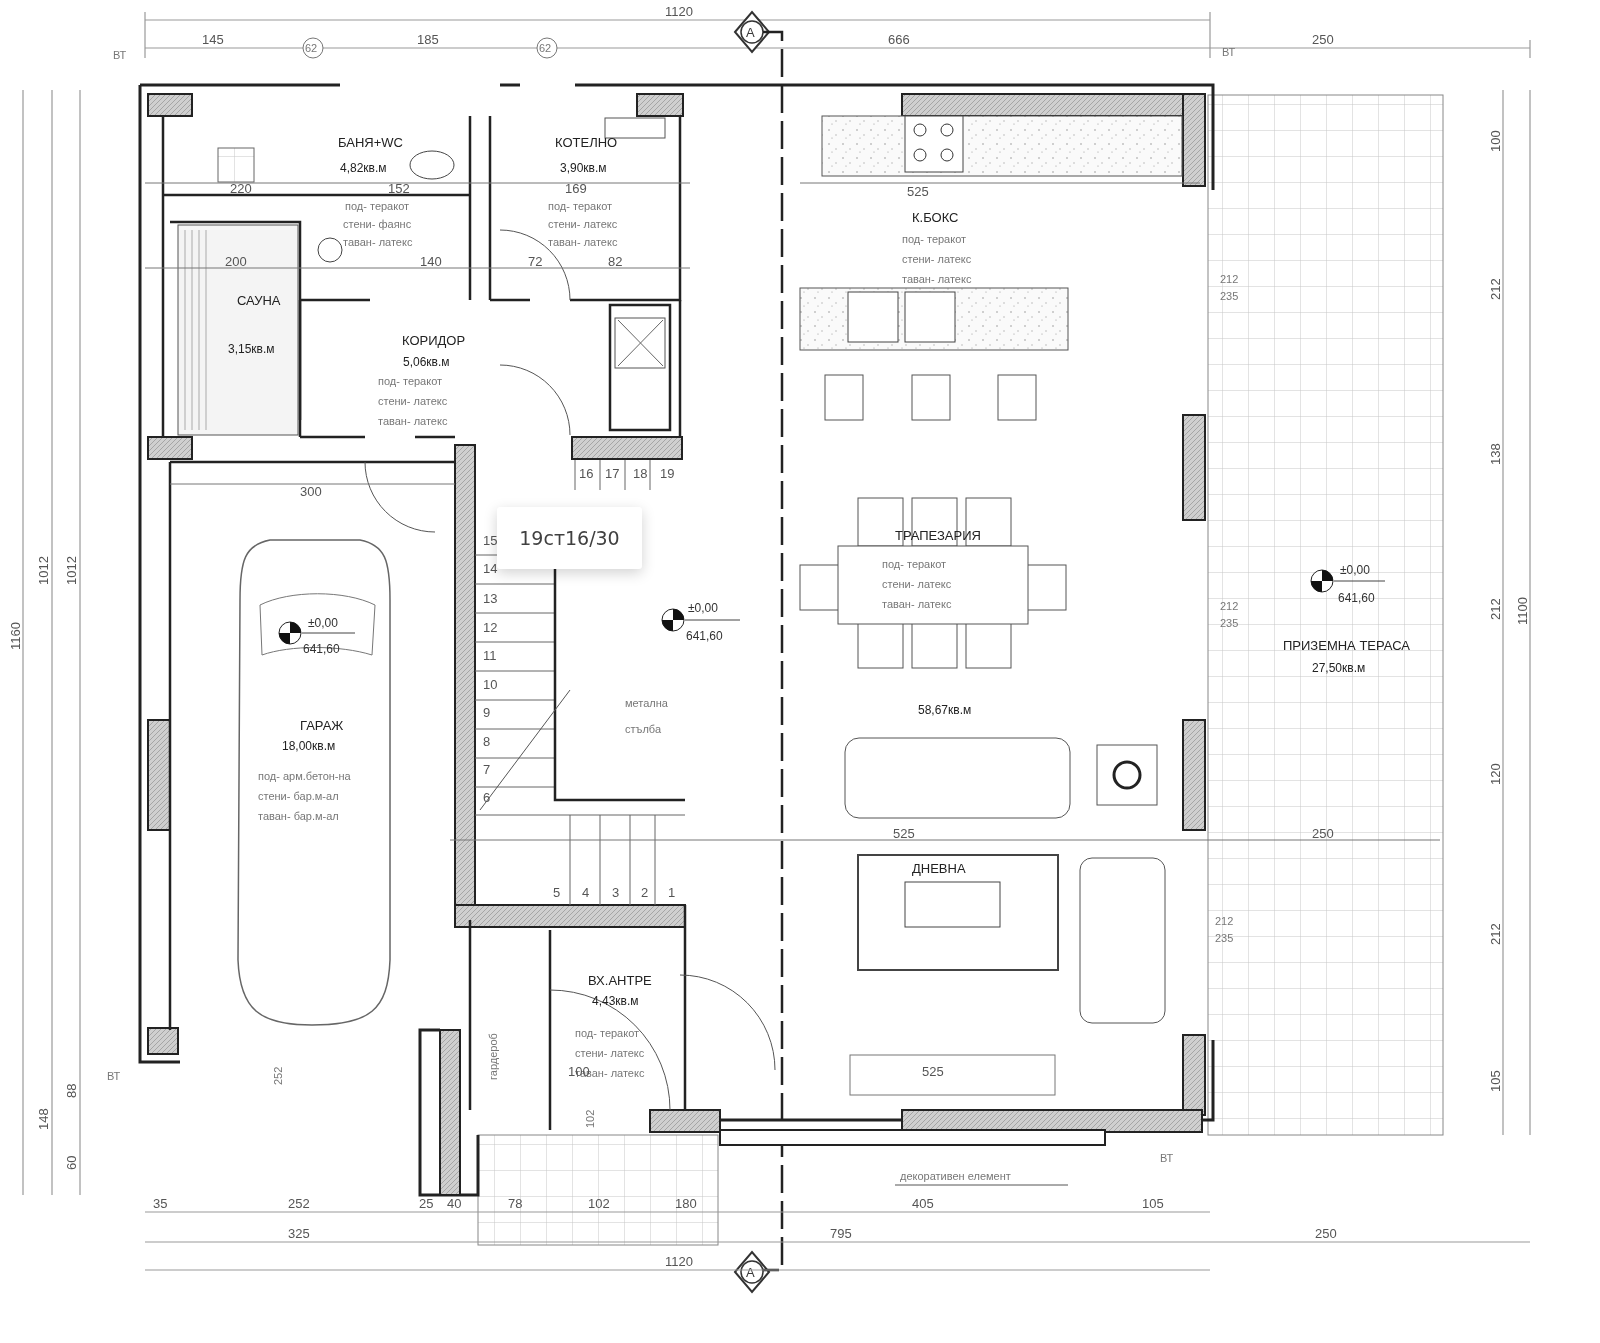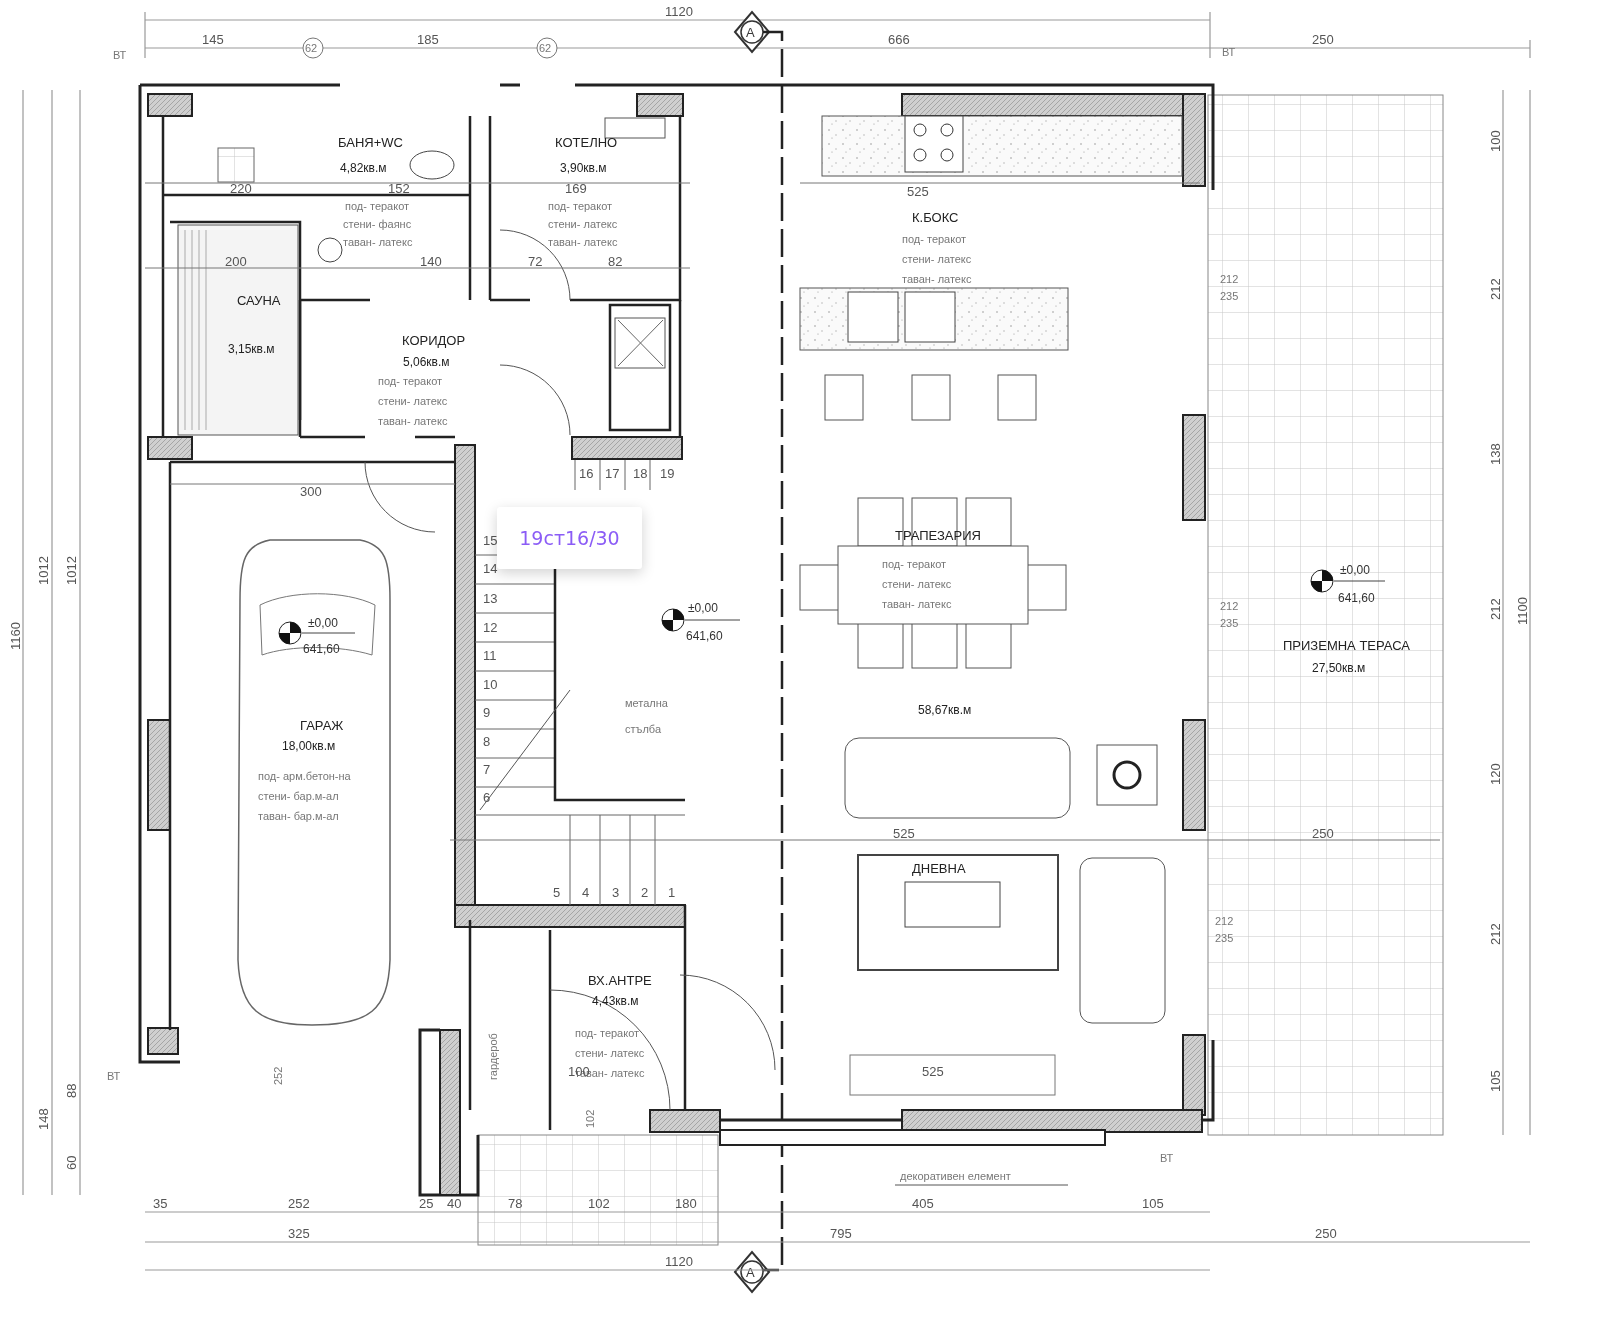--- a/index.html
+++ b/index.html
@@ -6,21 +6,21 @@
   body{width:1600px;height:1343px;overflow:hidden;font-family:"Liberation Sans",sans-serif;color:#333;}
   #plan{position:absolute;left:0;top:0;width:1600px;height:1343px;}
   .t{font-family:"Liberation Sans",sans-serif;fill:#3a3a3a;}
   .dim{font-size:13px;fill:#555;}
   .room{font-size:13px;fill:#222;}
   .area{font-size:12px;fill:#222;}
   .fin{font-size:11px;fill:#777;}
   .lvl{font-size:12px;fill:#333;}
   .popup{position:absolute;left:497px;top:507px;width:145px;height:62px;background:#fff;
     box-shadow:0 4px 14px rgba(0,0,0,.18);border-radius:3px;display:flex;align-items:center;justify-content:center;
-    font-family:"DejaVu Sans",sans-serif;font-size:19px;color:#8b5cf6;}
+    font-family:"DejaVu Sans",sans-serif;font-size:19px;color:#404040;}
 </style>
 </head>
 <body>
 
 <svg id="plan" viewBox="0 0 1600 1343" xmlns="http://www.w3.org/2000/svg">
   <defs>
     <pattern id="hatch" width="5" height="5" patternUnits="userSpaceOnUse">
       <rect width="5" height="5" fill="#cfcfcf"></rect>
       <path d="M0,5 L5,0" stroke="#9a9a9a" stroke-width="0.8"></path>
     </pattern>

